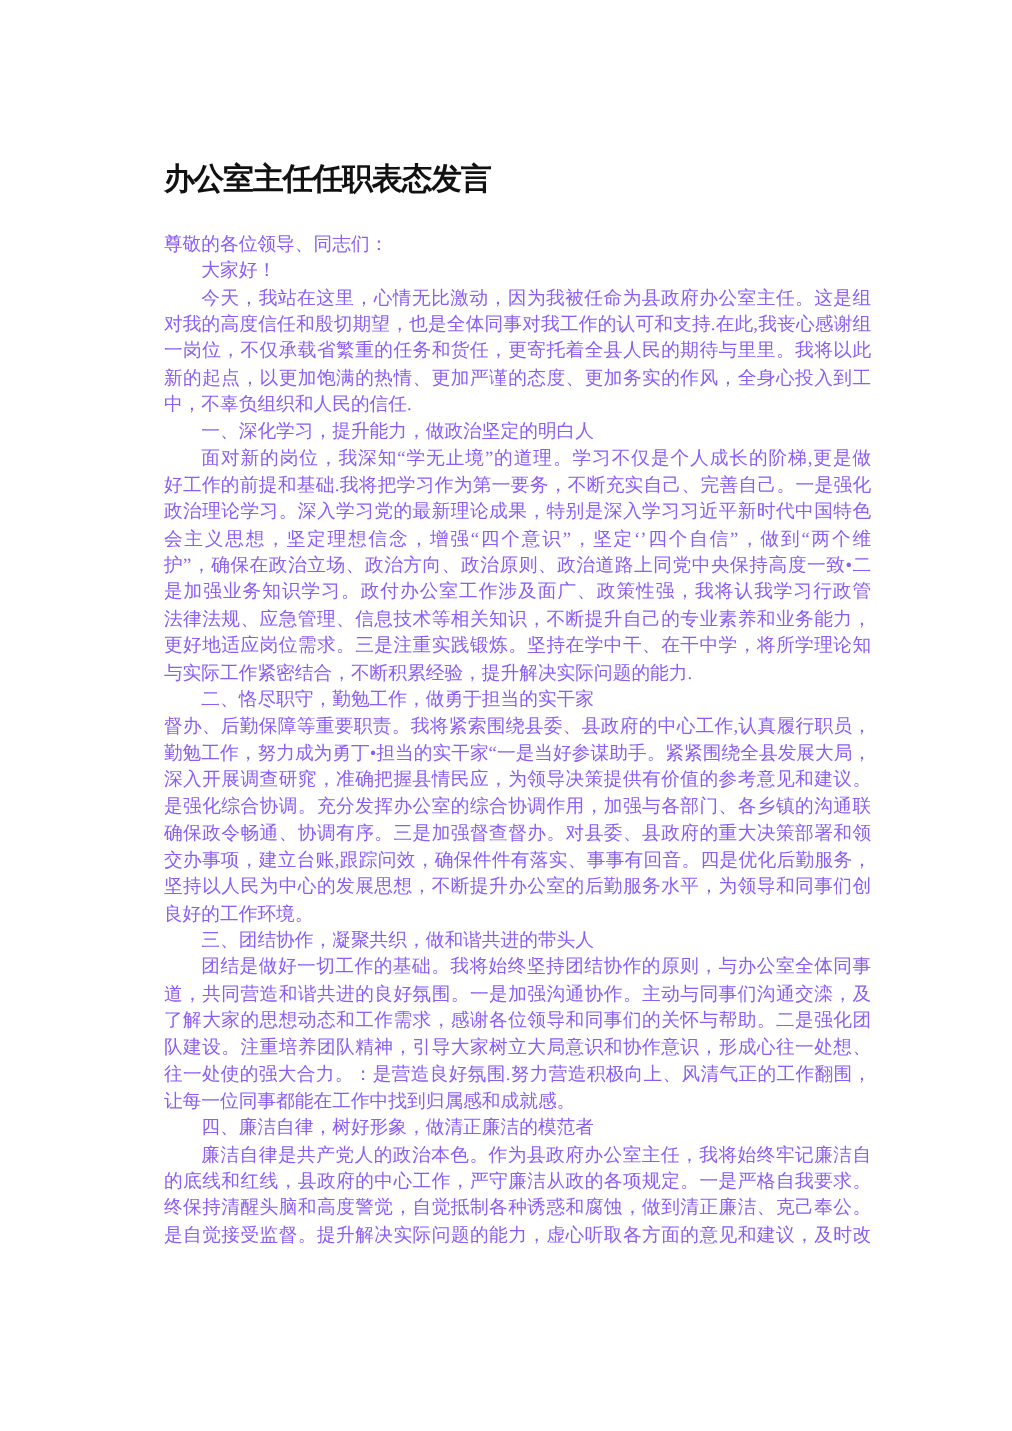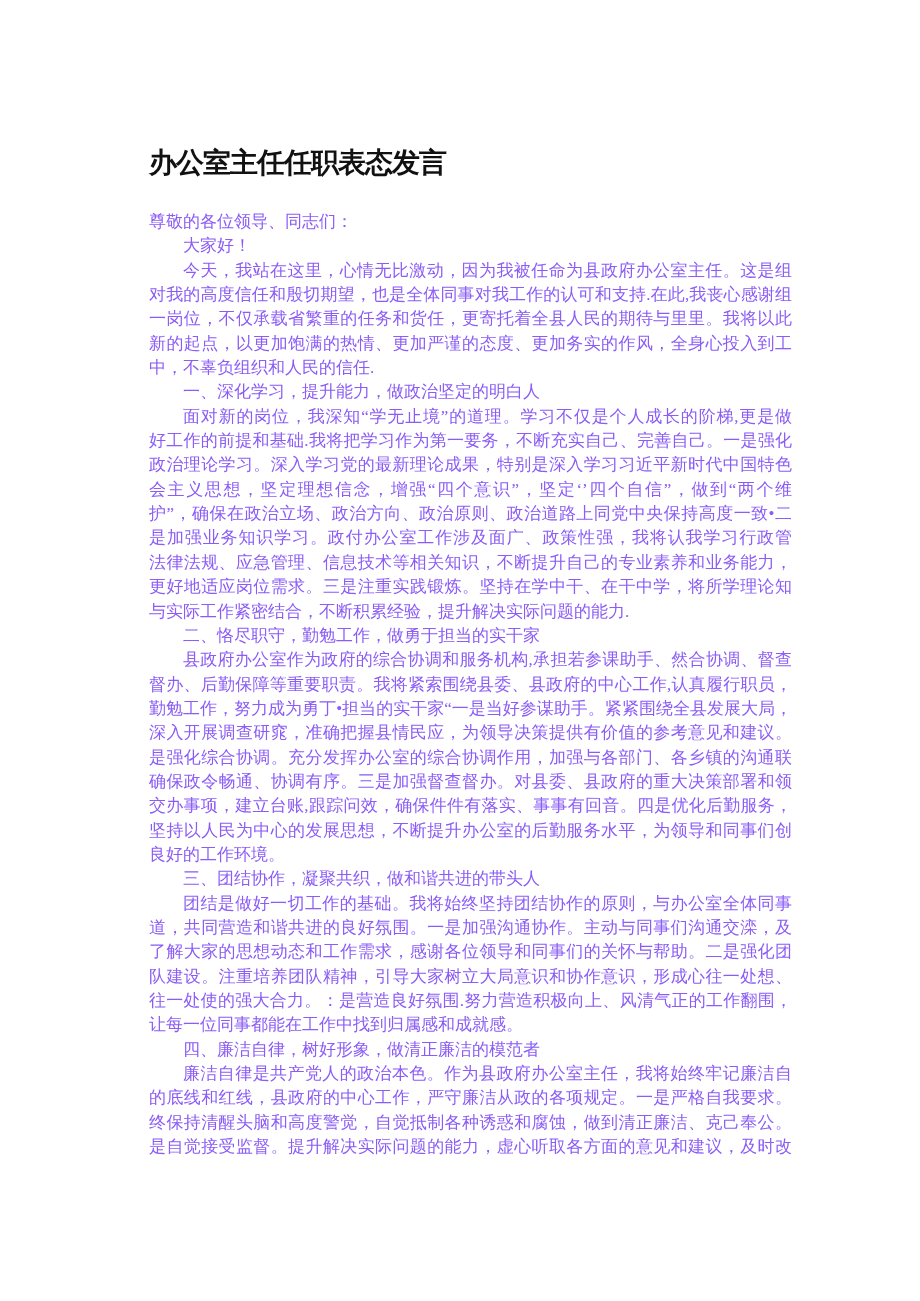--- a/index.html
+++ b/index.html
@@ -64,21 +64,20 @@
     <div class="ln">好工作的前提和基础.我将把学习作为第一要务，不断充实自己、完善自己。一是强化</div>
     <div class="ln">政治理论学习。深入学习党的最新理论成果，特别是深入学习习近平新时代中国特色社</div>
     <div class="ln">会主义思想，坚定理想信念，增强“四个意识”，坚定‘’四个自信”，做到“两个维</div>
     <div class="ln">护”，确保在政治立场、政治方向、政治原则、政治道路上同党中央保持高度一致•二</div>
     <div class="ln">是加强业务知识学习。政付办公室工作涉及面广、政策性强，我将认我学习行政管理、</div>
     <div class="ln">法律法规、应急管理、信息技术等相关知识，不断提升自己的专业素养和业务能力，以</div>
     <div class="ln">更好地适应岗位需求。三是注重实践锻炼。坚持在学中干、在干中学，将所学理论知识</div>
     <div class="ln last">与实际工作紧密结合，不断积累经验，提升解决实际问题的能力.</div>
 
     <div class="ln ind last">二、恪尽职守，勤勉工作，做勇于担当的实干家</div>
-    <div class="ln ind">县政府办公室作为政府的综合协调和服务机构,承担若参课助手、然合协调、督查</div>
     <div class="ln">督办、后勤保障等重要职责。我将紧索围绕县委、县政府的中心工作,认真履行职员，</div>
     <div class="ln">勤勉工作，努力成为勇丁•担当的实干家“一是当好参谋助手。紧紧围绕全县发展大局，</div>
     <div class="ln">深入开展调查研窕，准确把握县情民应，为领导决策提供有价值的参考意见和建议。二</div>
     <div class="ln">是强化综合协调。充分发挥办公室的综合协调作用，加强与各部门、各乡镇的沟通联系.</div>
     <div class="ln">确保政令畅通、协调有序。三是加强督查督办。对县委、县政府的重大决策部署和领导</div>
     <div class="ln">交办事项，建立台账,跟踪问效，确保件件有落实、事事有回音。四是优化后勤服务，</div>
     <div class="ln">坚持以人民为中心的发展思想，不断提升办公室的后勤服务水平，为领导和同事们创造</div>
     <div class="ln last">良好的工作环境。</div>
 
     <div class="ln ind last">三、团结协作，凝聚共织，做和谐共进的带头人</div>

